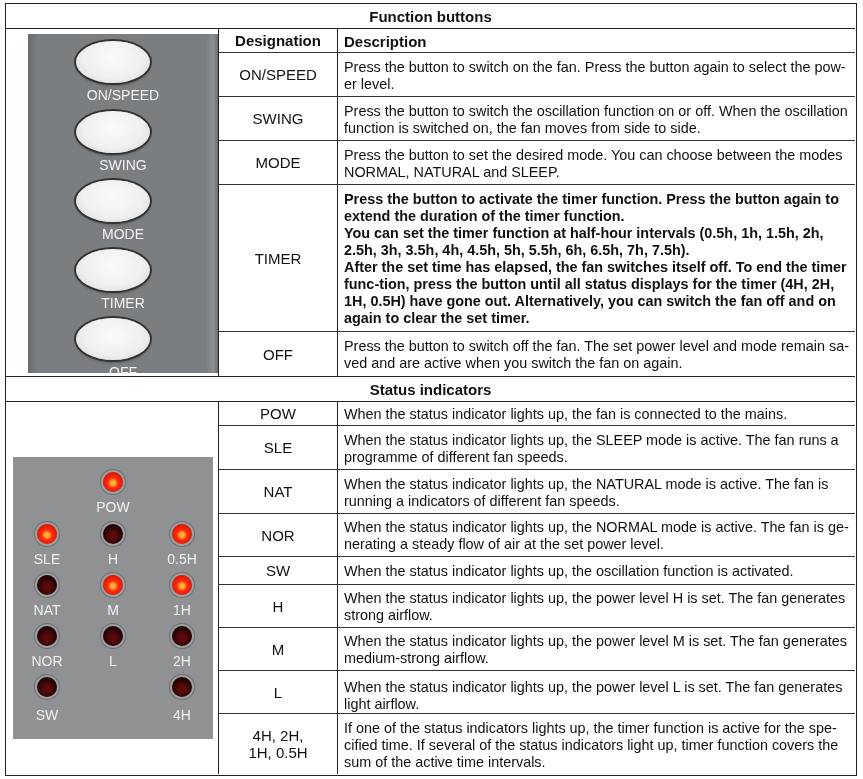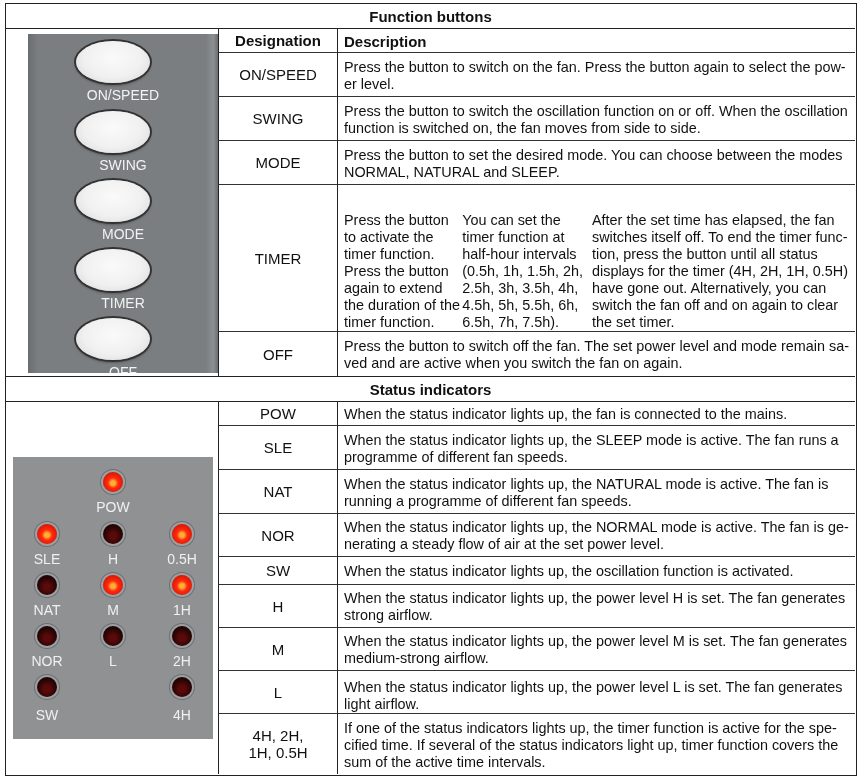--- a/index.html
+++ b/index.html
@@ -72,21 +72,21 @@
   <div class="abs cell desc" style="top:93px; height:44px;">
       <span>Press the button to switch the oscillation function on or off. When the oscillation function is switched on, the fan moves from side to side.</span>
     </div>
 
   <div class="abs cell desig" style="top:137px; height:44px;">MODE</div>
   <div class="abs cell desc" style="top:137px; height:44px;justify-content:flex-end;">
       <span>Press the button to set the desired mode. You can choose between the modes NORMAL, NATURAL and SLEEP.</span>
     </div>
 
   <div class="abs cell desig" style="top:181px; height:147px;">TIMER</div>
-  <div class="abs cell desc" style="top:181px; height:147px; flex-direction:row; align-items:flex-end; justify-content:center;">
+  <div class="abs cell desc" style="top:181px; height:147px; flex-direction:column; align-items:flex-end; justify-content:center;font-weight:bold;">
     <span>Press the button to activate the timer function. Press the button again to extend the duration of the timer function.</span>
     <span>You can set the timer function at half-hour intervals (0.5h, 1h, 1.5h, 2h, 2.5h, 3h, 3.5h, 4h, 4.5h, 5h, 5.5h, 6h, 6.5h, 7h, 7.5h).</span>
     <span>After the set time has elapsed, the fan switches itself off. To end the timer func-tion, press the button until all status displays for the timer (4H, 2H, 1H, 0.5H) have gone out. Alternatively, you can switch the fan off and on again to clear the set timer.</span>
   </div>
 
   <div class="abs cell desig" style="top:328px; height:44px; border-bottom:none;">OFF</div>
   <div class="abs cell desc" style="top:328px; height:44px; border-bottom:none;">
       <span>Press the button to switch off the fan. The set power level and mode remain sa-ved and are active when you switch the fan on again.</span>
     </div>
 
@@ -128,21 +128,21 @@
       <span>When the status indicator lights up, the fan is connected to the mains.</span>
     </div>
 
   <div class="abs cell desig" style="top:422px; height:44px;">SLE</div>
   <div class="abs cell desc" style="top:422px; height:44px;">
       <span>When the status indicator lights up, the SLEEP mode is active. The fan runs a programme of different fan speeds.</span>
     </div>
 
   <div class="abs cell desig" style="top:466px; height:44px;">NAT</div>
   <div class="abs cell desc" style="top:466px; height:44px;">
-      <span>When the status indicator lights up, the NATURAL mode is active. The fan is running a programme of different fan speeds.</span>
+      <span>When the status indicator lights up, the NATURAL mode is active. The fan is running a indicators of different fan speeds.</span>
     </div>
 
   <div class="abs cell desig" style="top:510px; height:43px;">NOR</div>
   <div class="abs cell desc" style="top:510px; height:43px;">
       <span>When the status indicator lights up, the NORMAL mode is active. The fan is ge-nerating a steady flow of air at the set power level.</span>
     </div>
 
   <div class="abs cell desig" style="top:553px; height:28px;">SW</div>
   <div class="abs cell desc" style="top:553px; height:28px;">
       <span>When the status indicator lights up, the oscillation function is activated.</span>

